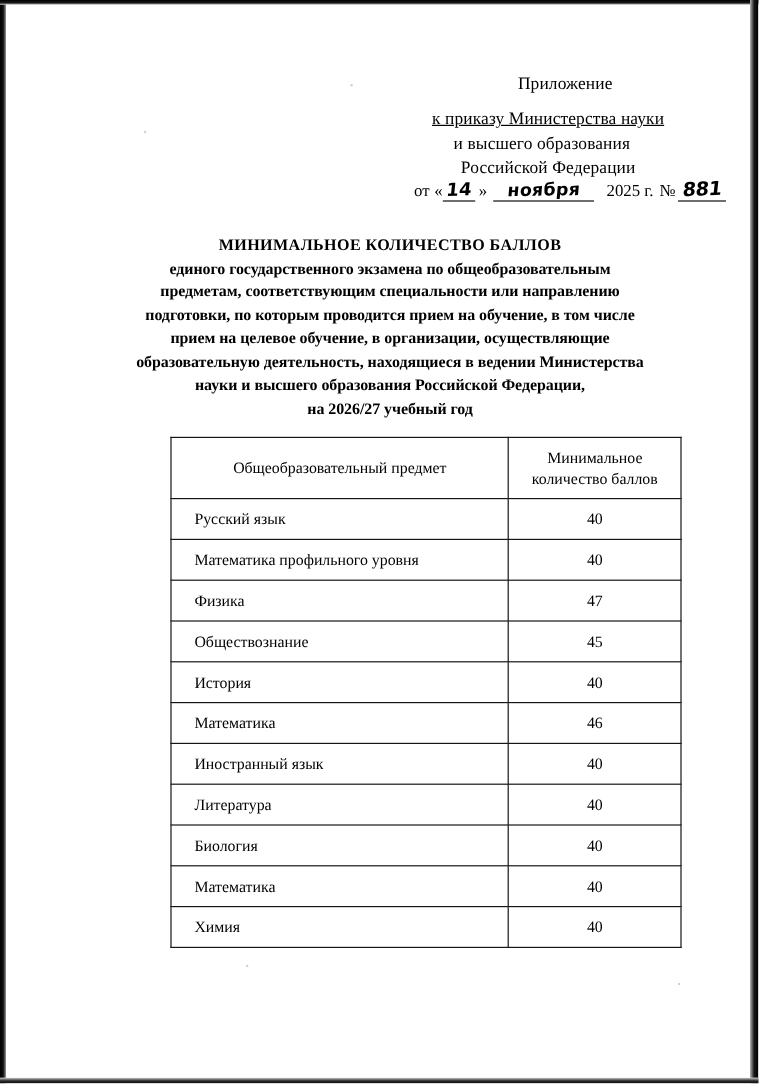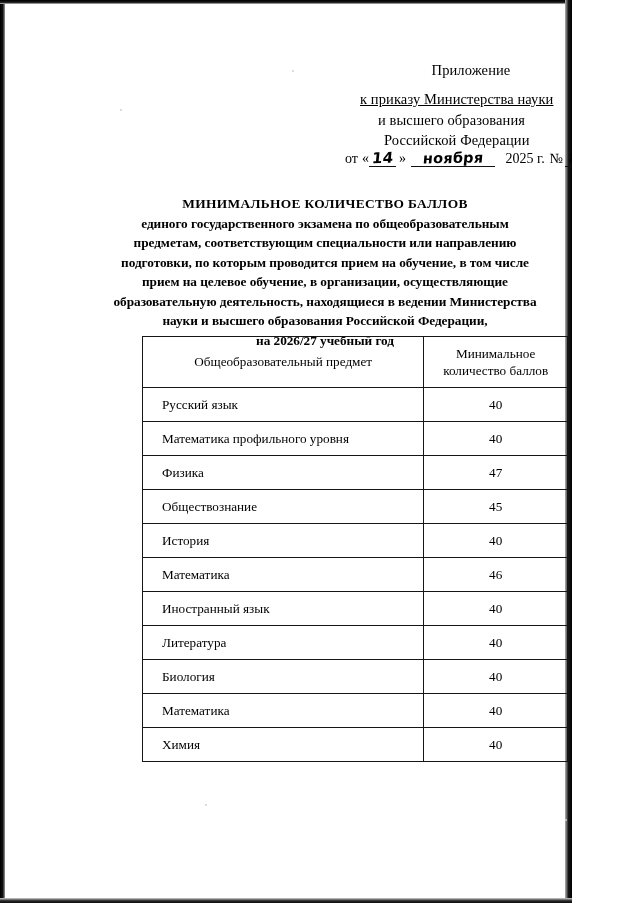--- a/index.html
+++ b/index.html
@@ -8,21 +8,21 @@
     padding: 0;
     background: #ffffff;
   }
   body {
     font-family: "Liberation Serif", "DejaVu Serif", serif;
     color: #000000;
   }
 
   .page {
     position: relative;
-    width: 572px;
+    width: 632px;
     height: 903px;
     background: #ffffff;
     overflow: hidden;
     box-sizing: border-box;
   }
 
   
   .scan-edge {
     position: absolute;
     background: #0a0a0a;
@@ -120,21 +120,21 @@
   }
   .title-block .t-main {
     letter-spacing: 0.35px;
     font-size: 13.4px;
   }
 
   
   .score-table {
     position: absolute;
     left: 137px;
-    top: 332px;
+    top: 360px;
     width: 426px;
     border-collapse: collapse;
     table-layout: fixed;
     font-size: 13.2px;
   }
   .score-table col.c-subject { width: 66.2%; }
   .score-table col.c-score   { width: 33.8%; }
 
   .score-table th,
   .score-table td {

